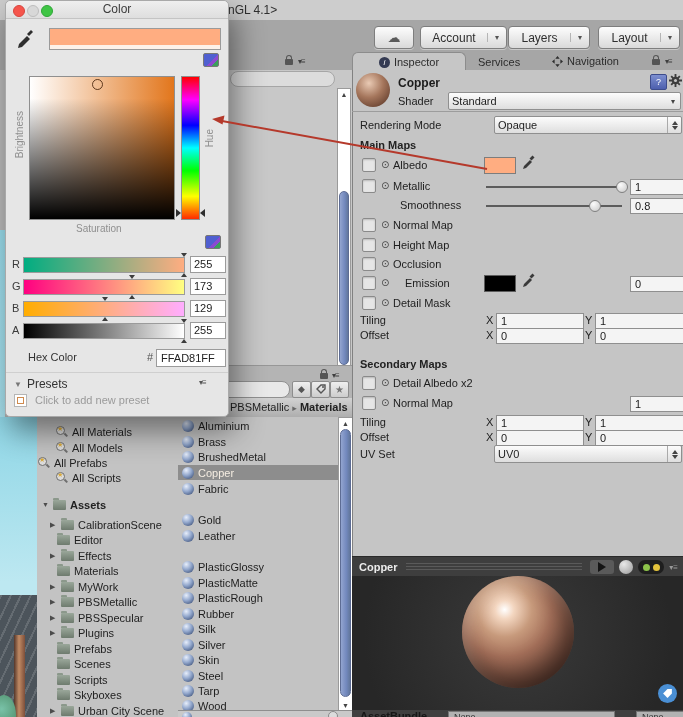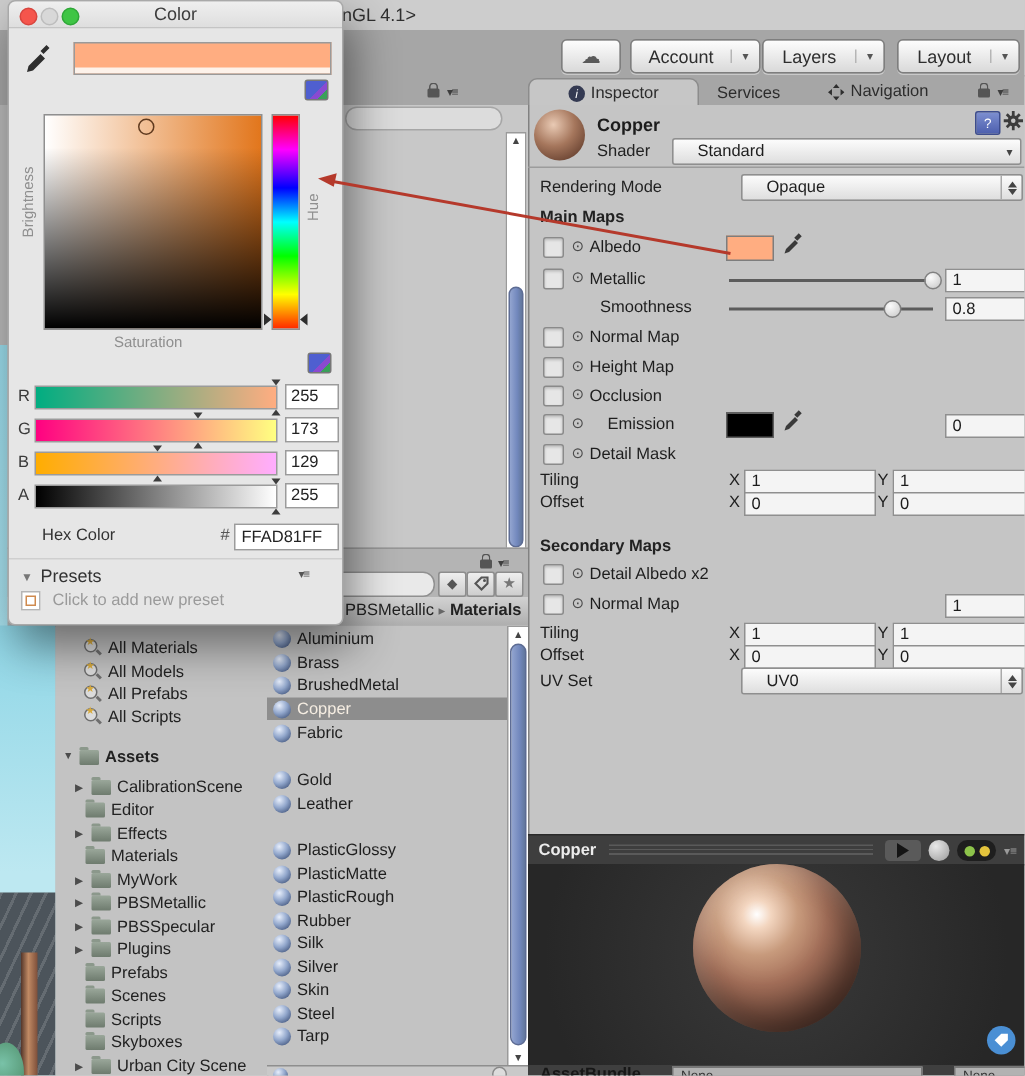--- a/index.html
+++ b/index.html
@@ -14,21 +14,21 @@
   .macbtn .dd{width:18px;border-left:1px solid #b5b5b5;text-align:center;color:#555;font-size:8px}
   .tab{position:absolute;font-size:11px;color:#2c2c2c}
   .utab-active{background:#c6c6c6;border:1px solid #8c8c8c;border-bottom:none;border-radius:6px 6px 0 0;
     display:flex;align-items:center;justify-content:center;gap:4px}
   .lock{position:absolute;width:8px;height:6px;background:#555;border-radius:1px}
   .lock::before{content:'';position:absolute;left:1px;top:-4px;width:4px;height:4px;
     border:1.5px solid #555;border-bottom:none;border-radius:3px 3px 0 0}
   .menu-ic{position:absolute;font-size:8px;color:#3e3e3e;letter-spacing:-1px}
   .ddown{position:absolute;height:16px;border:1px solid #8f8f8f;border-radius:2px;
     background:linear-gradient(#fcfcfc,#dedede);display:flex;align-items:center}
-  .ddown .txt{flex:1;padding-left:16px;font-size:11px;color:#1e1e1e}
+  .ddown .txt{flex:1;padding-left:3px;font-size:11px;color:#1e1e1e}
   .updown{width:13px;height:100%;border-left:1px solid #aaa;display:flex;flex-direction:column;
     align-items:center;justify-content:center;gap:1px}
   .updown i{display:block;width:0;height:0;border-left:3px solid transparent;border-right:3px solid transparent}
   .updown .u{border-bottom:4px solid #444}.updown .d{border-top:4px solid #444}
   .caret{width:14px;text-align:center;color:#444;font-size:8px}
   .chk{position:absolute;width:12px;height:12px;background:#e6e6e6;border:1px solid #8a8a8a;border-radius:2px;
     box-shadow:inset 0 1px 2px rgba(0,0,0,.2)}
   .circ-ic{position:absolute;font-size:10px;color:#4a4a4a;line-height:10px}
   .maplbl{position:absolute;font-size:11px;color:#1e1e1e}
   .valbox{position:absolute;height:14px;background:#f4f4f4;border:1px solid #8f8f8f;
@@ -168,21 +168,21 @@
           <span class="st">★</span>
         </span>
       <span>All Materials</span>
     </div>
     <div class="favrow" style="left:18px;top:23px">
       <span class="mag">
           <span class="st">★</span>
         </span>
       <span>All Models</span>
     </div>
-    <div class="favrow" style="left:18px;top:38px">
+    <div class="favrow" style="left:0;top:38px">
       <span class="mag">
           <span class="st">★</span>
         </span>
       <span>All Prefabs</span>
     </div>
     <div class="favrow" style="left:18px;top:53px">
       <span class="mag">
           <span class="st">★</span>
         </span>
       <span>All Scripts</span>
@@ -310,20 +310,24 @@
       <span class="mball"></span>
       <span class="nm">Silver</span>
     </div>
   <div class="matrow" style="top:668px">
       <span class="mball"></span>
       <span class="nm">Steel</span>
     </div>
   <div class="matrow" style="top:683px">
       <span class="mball"></span>
       <span class="nm">Tarp</span>
+    </div>
+  <div class="matrow" style="top:698px">
+      <span class="mball"></span>
+      <span class="nm">Wood</span>
     </div>
   <div class="sbar" style="left:338px;top:417px;width:13px;height:293px">
     <span class="arr" style="top:2px">▲</span>
     <div class="thumb" style="top:11px;height:266px"></div>
     <span class="arr" style="bottom:2px">▼</span>
   </div>
   <div class="abs" style="left:178px;top:710px;width:174px;height:7px;background:#c9c9c9;border-top:1px solid #8e8e8e">
     <span class="mball abs" style="left:4px;top:1px;width:10px;height:10px"></span>
     <span class="abs" style="left:150px;top:0;width:8px;height:8px;border:1px solid #8a8a8a;border-radius:50%;background:#dcdcdc"></span>
   </div>

